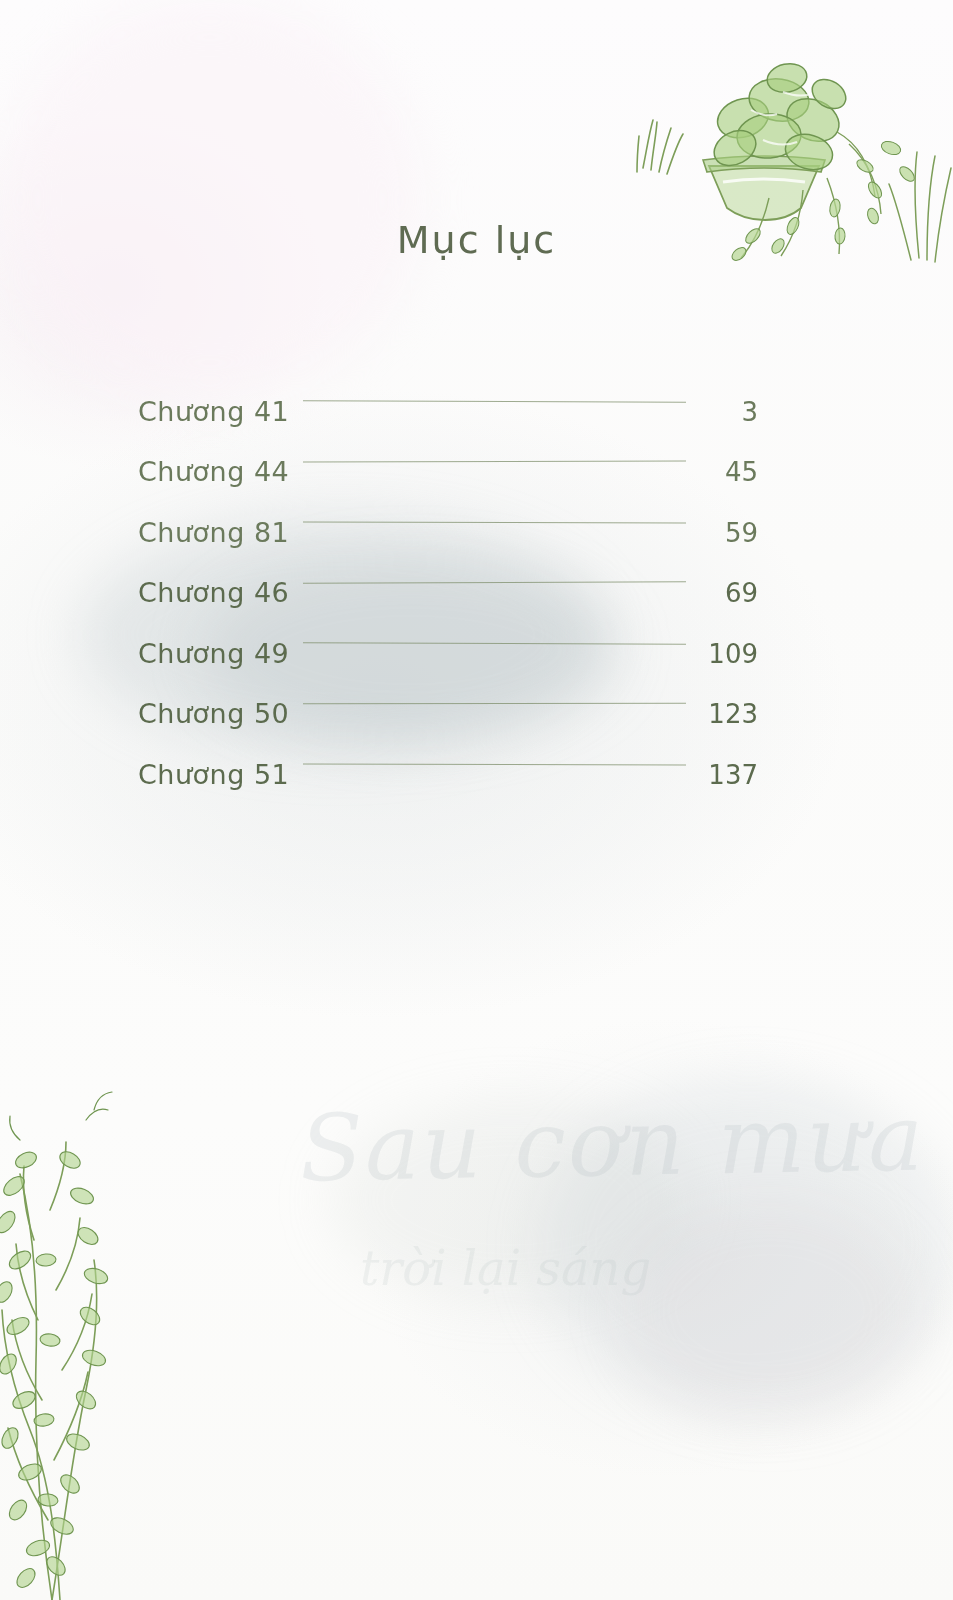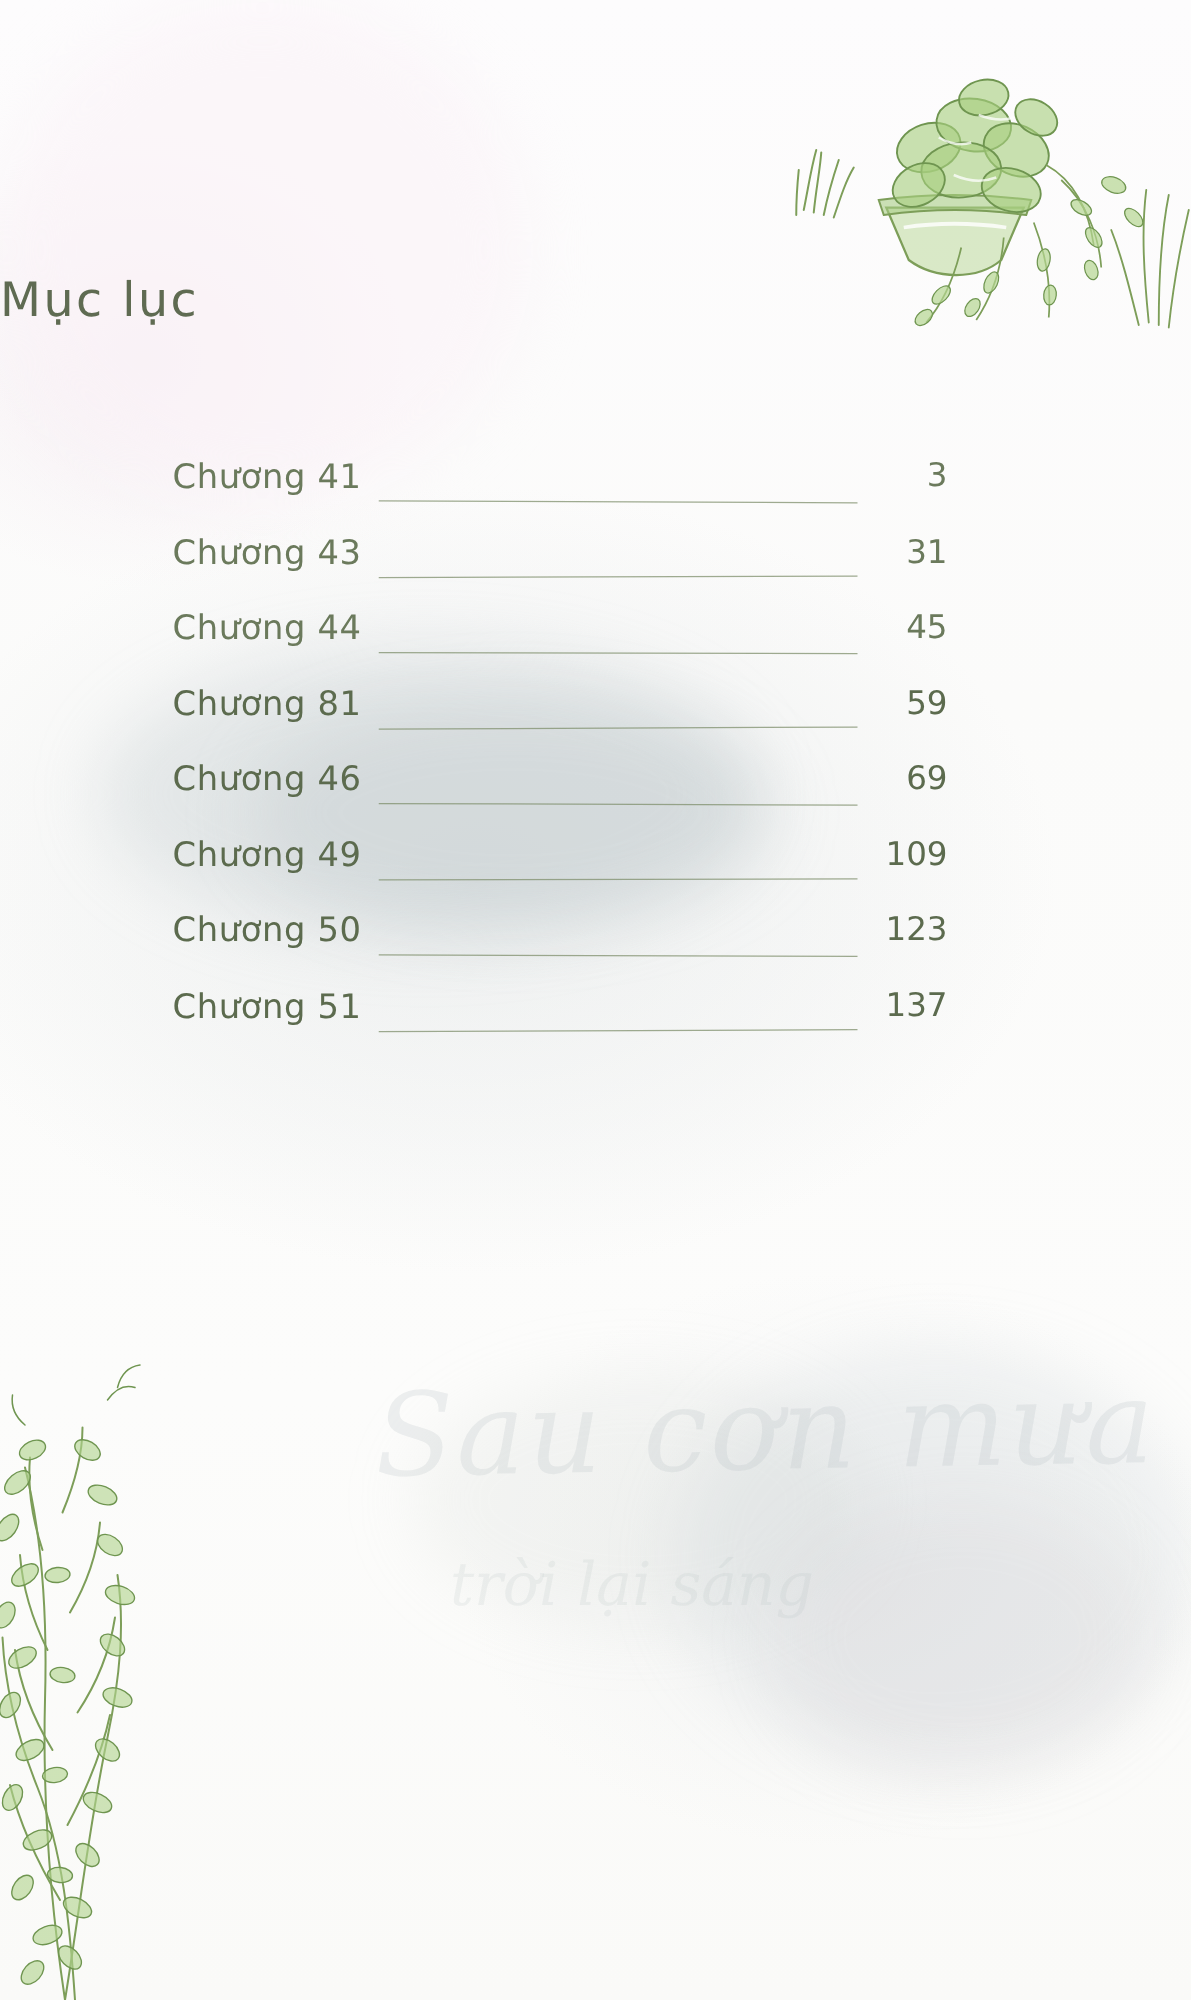--- a/index.html
+++ b/index.html
@@ -54,38 +54,39 @@
     left: 360px; top: 1240px;
     font-size: 48px;
     color: rgba(180,188,192,0.17);
   }
 
   
   .toc-title {
     position: absolute;
     left: 0; right: 0;
     top: 218px;
+    text-align: center;
     font-family: "DejaVu Sans", sans-serif;
     font-size: 38px;
     letter-spacing: 2px;
     color: #5f6b52;
     font-weight: 400;
   }
 
   
   .toc {
     position: absolute;
     left: 138px;
     top: 366px;
     width: 620px;
   }
   .toc-row {
     position: relative;
     display: flex;
-    align-items: flex-start;
+    align-items: flex-end;
     height: 60.5px;
   }
   .toc-label {
     font-size: 27px;
     color: #5c6b4e;
     letter-spacing: 0.5px;
     white-space: nowrap;
     font-family: "DejaVu Sans", sans-serif;
   }
   .toc-leader {
@@ -284,25 +285,20 @@
 
   <div class="toc">
 
     <div class="toc-row">
       <span class="toc-label">Chương 41</span>
       <span class="toc-leader"></span>
       <span class="toc-page">3</span>
     </div>
 
 
-    <div class="toc-row">
-      <span class="toc-label">Chương 43</span>
-      <span class="toc-leader"></span>
-      <span class="toc-page">31</span>
-    </div>
 
     <div class="toc-row">
       <span class="toc-label">Chương 44</span>
       <span class="toc-leader"></span>
       <span class="toc-page">45</span>
     </div>
 
     <div class="toc-row">
       <span class="toc-label">Chương 81</span>
       <span class="toc-leader"></span>

